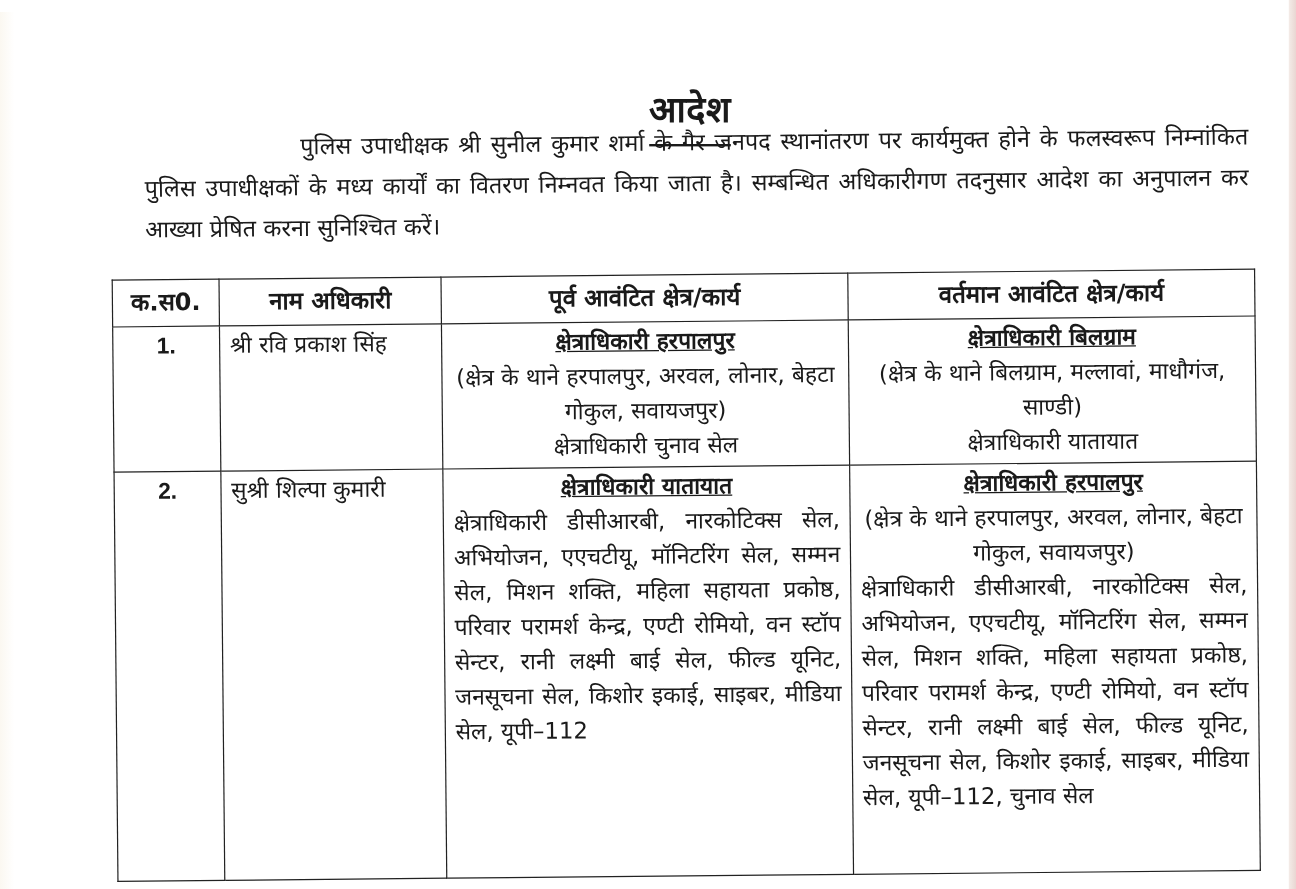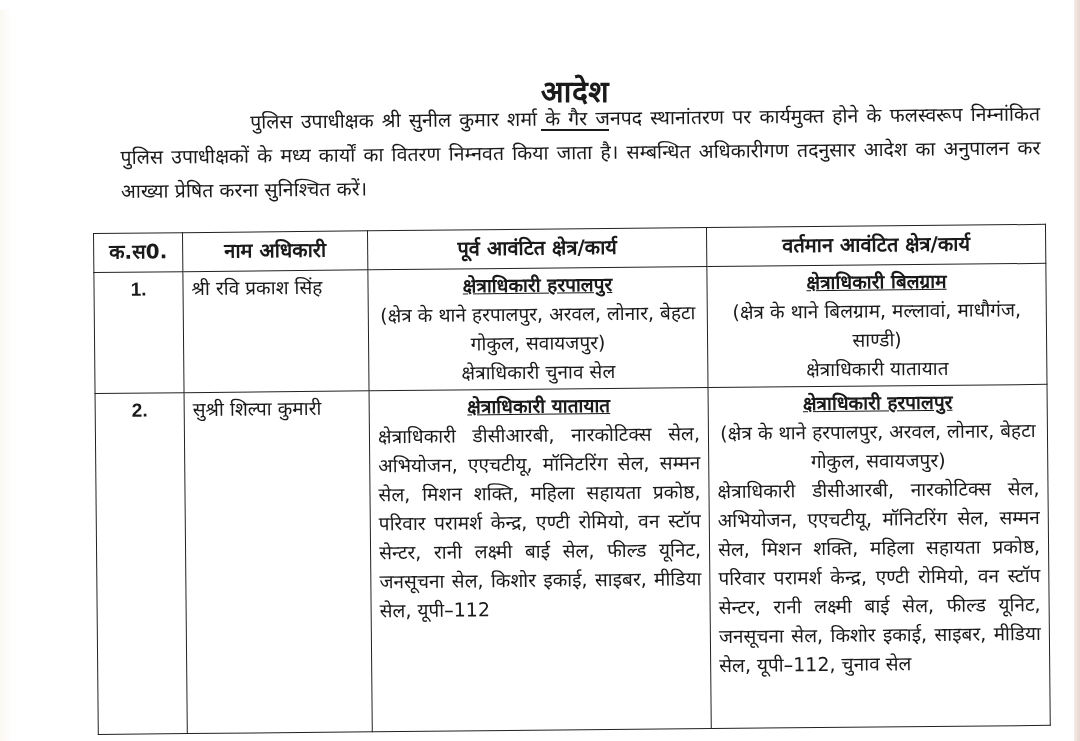--- a/index.html
+++ b/index.html
@@ -16,21 +16,21 @@
   }
   .page-edge-left {
     position: absolute; left: 0; top: 10px; width: 12px; height: 731px;
     background: linear-gradient(to right, #fbf8f1, #ffffff);
   }
   .title {
     position: absolute; left: 0; width: 1150px; top: 70px;
     text-align: center; font-size: 30px; font-weight: bold;
     letter-spacing: 0.5px;
   }
-  .title span { border-bottom: 2px solid #1a1a1a; padding-bottom: 20px; }
+  .title span { border-bottom: 2px solid #1a1a1a; padding-bottom: 10px; }
   .para {
     position: absolute; left: 120px; top: 107px; width: 920px;
     font-size: 19.5px; line-height: 34px; text-align: justify;
     text-indent: 130px;
     transform: rotate(-0.6deg); transform-origin: left top;
   }
   table.orders {
     position: absolute; left: 93px; top: 233px;
     border-collapse: collapse;
     font-size: 19px; line-height: 29px;

